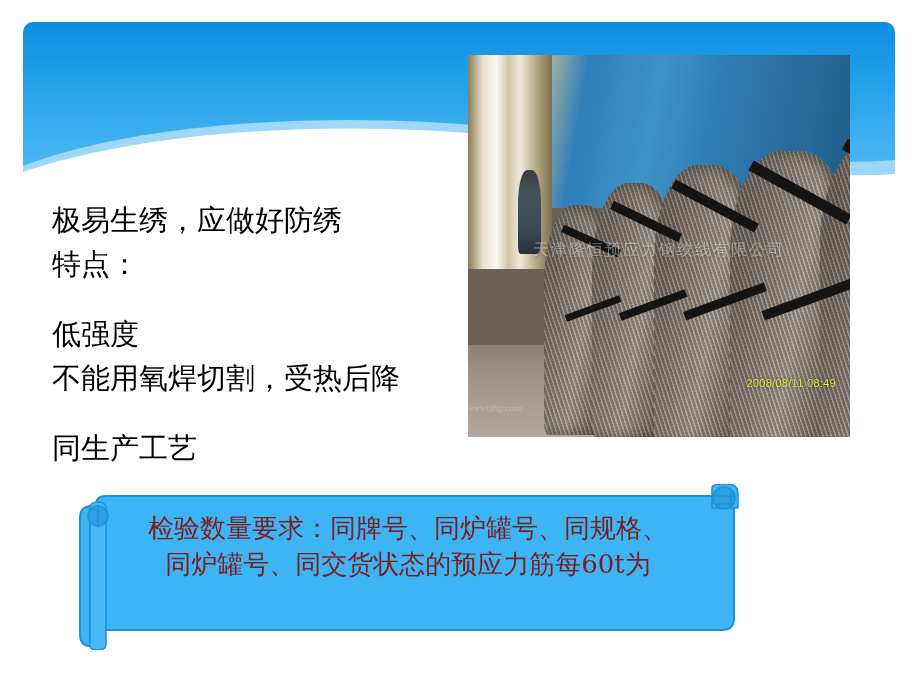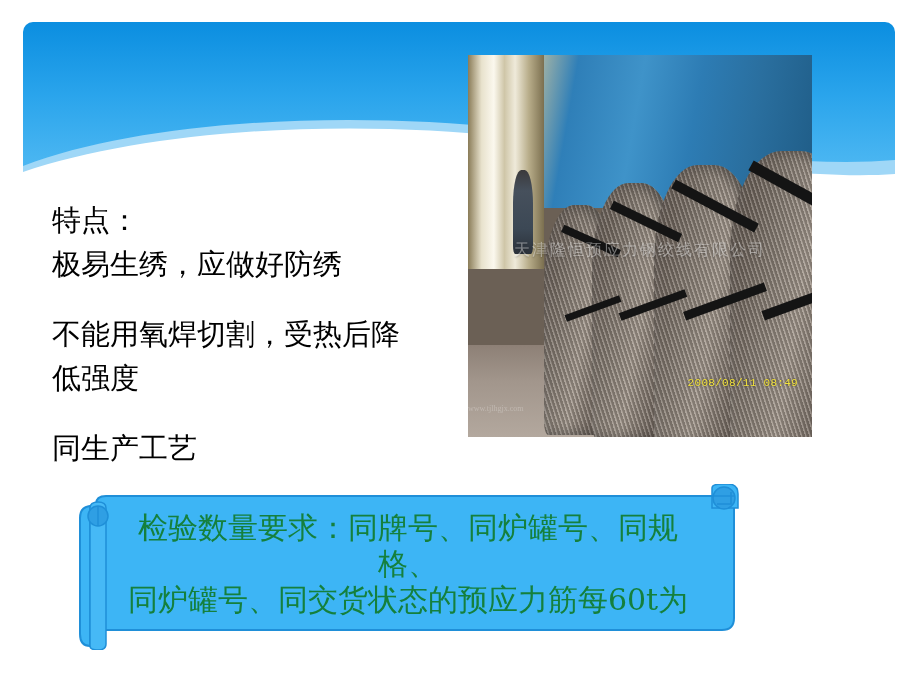--- a/index.html
+++ b/index.html
@@ -41,21 +41,21 @@
     width: 872px;
     height: 90px;
     display: block;
   }
 
   
   #photo {
     position: absolute;
     left: 468px;
     top: 55px;
-    width: 344px;
+    width: 382px;
     height: 382px;
     overflow: hidden;
     background: #6b6055;
   }
   #photo .ph-sky {
     position: absolute;
     left: 0; top: 0;
     width: 100%; height: 40%;
     background: linear-gradient(100deg,#d9cfa8 0%, #cfc79f 16%, #2f7fb8 30%, #3f93c9 48%, #2d7cb4 64%, #2a6f9f 80%, #1f5c86 100%);
   }
@@ -114,21 +114,21 @@
     color: rgba(255,255,255,0.26);
     font-size: 8px;
     font-family: Liberation Serif, serif;
     white-space: nowrap;
   }
   #photo .timestamp {
     position: absolute;
     right: 14px;
     bottom: 48px;
     color: #f2e23c;
-    font-family: Liberation Mono, monospace;
+    font-family: Liberation Sans, sans-serif;
     font-size: 11px;
     letter-spacing: 0.3px;
     text-shadow: 0 0 2px rgba(0,0,0,0.7);
     white-space: nowrap;
   }
 
   
   #body-text {
     position: absolute;
     left: 52px;
@@ -160,22 +160,22 @@
     top: 0;
     width: 674px;
     height: 166px;
   }
   #scroll-text {
     position: absolute;
     left: 38px;
     top: 26px;
     width: 596px;
     text-align: center;
-    color: #15803d;
-    font-size: 30px;
+    color: #7f1d1d;
+    font-size: 26px;
     line-height: 36px;
     font-family: "DejaVu Serif", "Liberation Serif", serif;
     z-index: 3;
   }
   #scroll-text p { margin: 0; }
 </style>
 </head>
 <body>
 
 <div id="slide">
@@ -212,25 +212,25 @@
     <div class="strap" style="left:214px; top:242px; width:86px;  height:9px;  transform:rotate(-20deg);"></div>
     <div class="strap" style="left:292px; top:238px; width:104px; height:10px; transform:rotate(-20deg);"></div>
     <div class="strap" style="left:386px; top:232px; width:122px; height:11px; transform:rotate(-20deg);"></div>
 
     <div class="watermark">天津隆恒预应力钢绞线有限公司</div>
     <div class="watermark-small">www.tjlhgjx.com</div>
     <div class="timestamp">2008/08/11 08:49</div>
   </div>
 
   <div id="body-text">
+    <p>极易生绣，应做好防绣</p>
     <p>特点：</p>
-    <p>极易生绣，应做好防绣</p>
     <div class="gap"></div>
+    <p>低强度</p>
     <p>不能用氧焊切割，受热后降</p>
-    <p>低强度</p>
     <div class="gap"></div>
     <p>同生产工艺</p>
   </div>
 
   <div id="scroll-banner">
     <svg viewBox="0 0 674 166" preserveAspectRatio="none">
 
       <path d="M24,20 Q24,12 34,12 L650,12 Q662,12 662,24 L662,134 Q662,146 650,146 L34,146 Q24,146 24,138 Z" fill="#3DB5F5" stroke="#1F8FD8" stroke-width="2"></path>
 
       <path d="M8,34 Q8,22 20,22 L30,22 Q20,22 20,34 L20,150 Q20,162 30,162 L18,162 Q8,162 8,150 Z" fill="#3DB5F5" stroke="#1F8FD8" stroke-width="2"></path>

